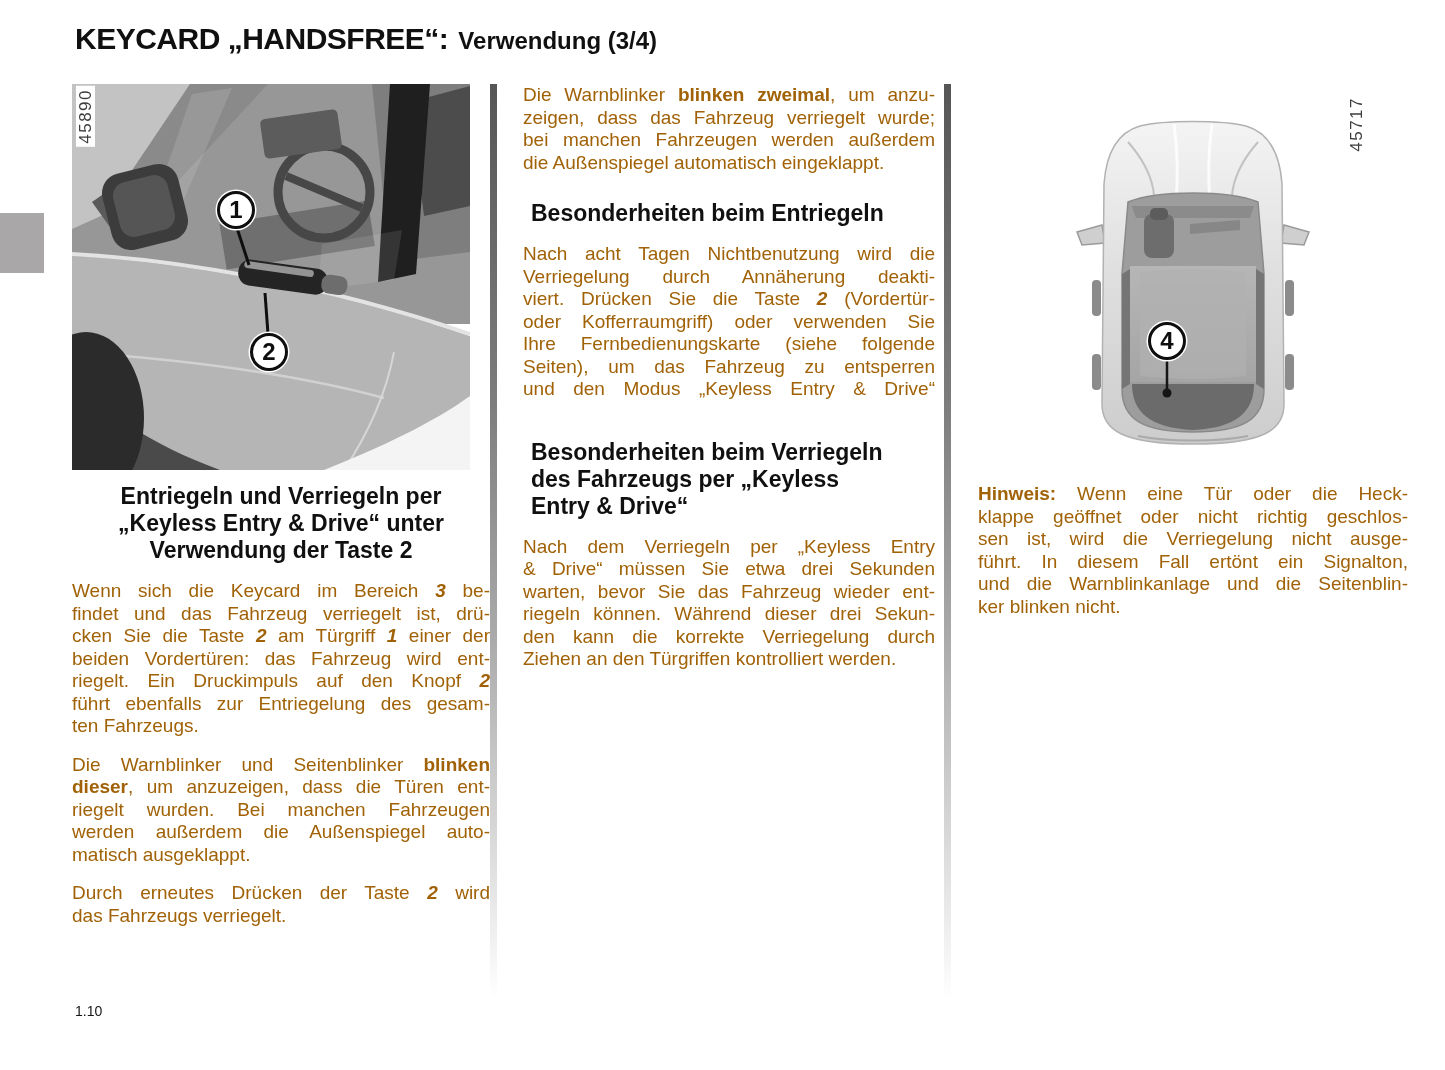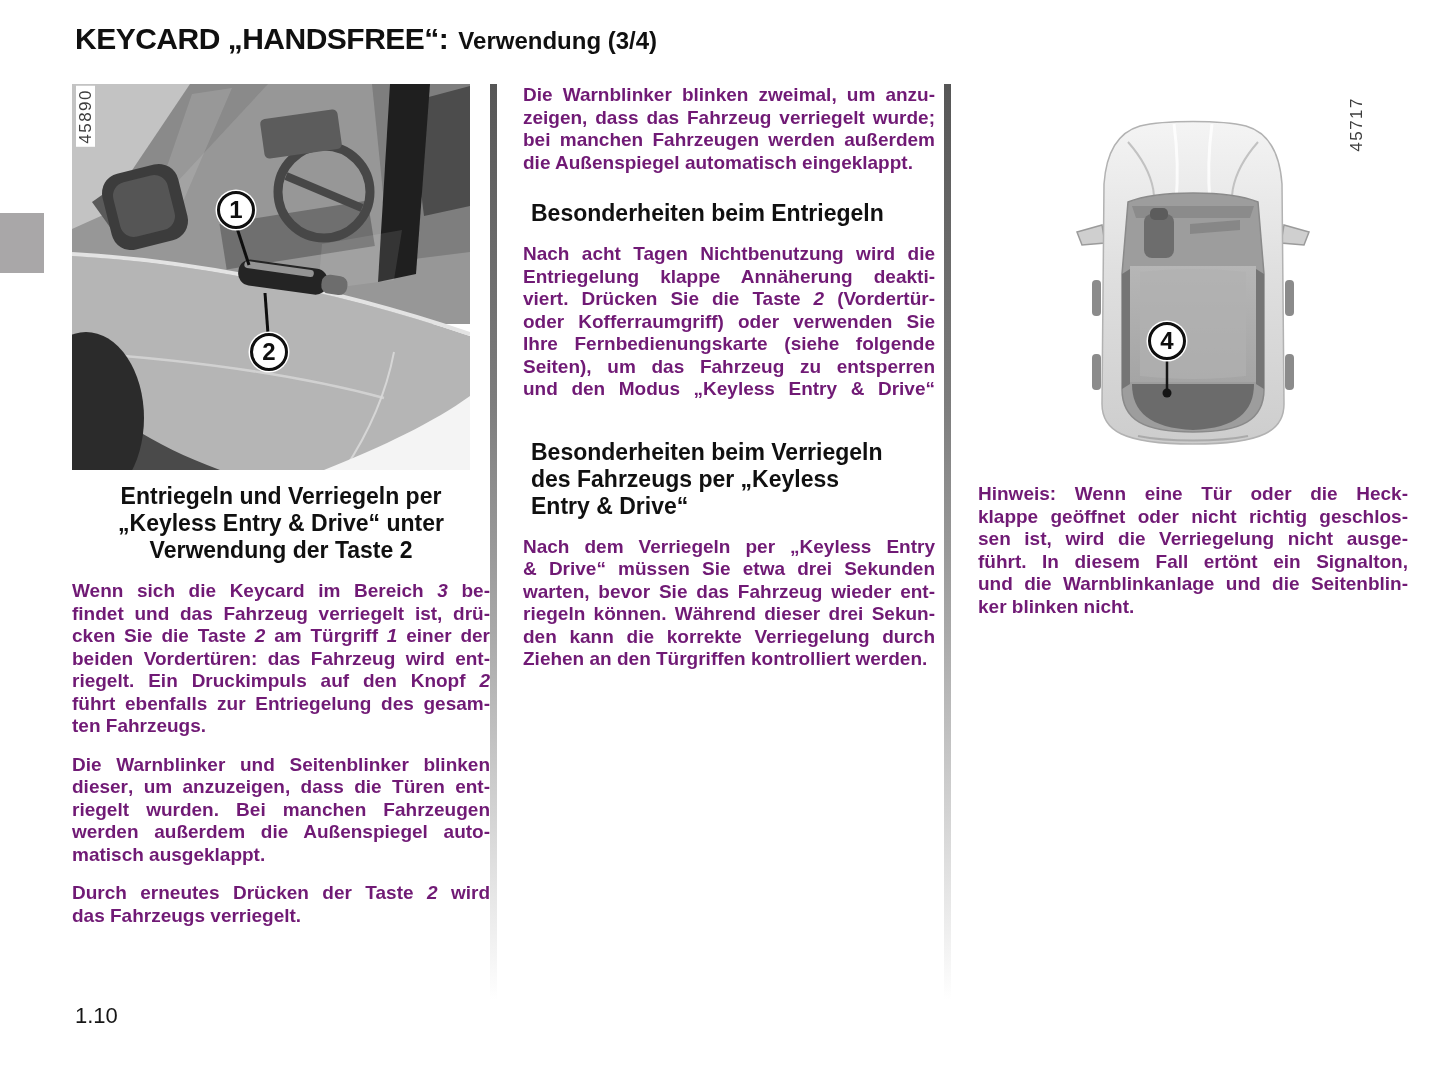--- a/index.html
+++ b/index.html
@@ -66,29 +66,29 @@
   }
   
   .heading{
     font-size:23px;font-weight:bold;line-height:27px;color:#101010;
     white-space:pre-line;margin:8px;
   }
   .h-left{margin-top:13px;margin-bottom:10px;text-align:center;}
   .h-mid1{margin-top:26px;margin-bottom:16px;}
   .h-mid2{margin-top:38px;margin-bottom:16px;}
   .para{
-    font-size:19px;line-height:22.5px;color:#701a75;margin:16px 0 16px 0;font-weight:bold;
+    font-size:19px;line-height:22.5px;color:#a16207;margin:16px 0 16px 0;
   }
   .para .ln{display:block;text-align:justify;text-align-last:justify;}
   .para .ln.last{text-align-last:left;}
   .note-block{margin-top:13px;}
   
   .page-num{
     position:absolute;left:75px;top:1003px;
-    font-size:22px;color:#161616;
+    font-size:14px;color:#161616;
   }
 </style>
 </head>
 <body>
 
 <div class="page">
 
   <div class="title-row">
     <span class="title-main">KEYCARD „HANDSFREE“:</span><span class="title-sub">Verwendung (3/4)</span>
   </div>
@@ -177,21 +177,21 @@
     <p class="para" style="margin-top:0;">
         <span class="ln">Die Warnblinker <b>blinken zweimal</b>, um anzu-</span>
         <span class="ln">zeigen, dass das Fahrzeug verriegelt wurde;</span>
         <span class="ln">bei manchen Fahrzeugen werden außerdem</span>
         <span class="ln last">die Außenspiegel automatisch eingeklappt.</span>
       </p>
 
     <h2 class="heading h-mid1">Besonderheiten beim Entriegeln</h2>
     <p class="para">
         <span class="ln">Nach acht Tagen Nichtbenutzung wird die</span>
-        <span class="ln">Entriegelung klappe Annäherung deakti-</span>
+        <span class="ln">Verriegelung durch Annäherung deakti-</span>
         <span class="ln">viert. Drücken Sie die Taste <b><i>2</i></b> (Vordertür-</span>
         <span class="ln">oder Kofferraumgriff) oder verwenden Sie</span>
         <span class="ln">Ihre Fernbedienungskarte (siehe folgende</span>
         <span class="ln">Seiten), um das Fahrzeug zu entsperren</span>
         <span class="ln">und den Modus „Keyless Entry &amp; Drive“</span>
       </p>
 
     <h2 class="heading h-mid2">Besonderheiten beim Verriegeln
 des Fahrzeugs per „Keyless
 Entry &amp; Drive“</h2>

